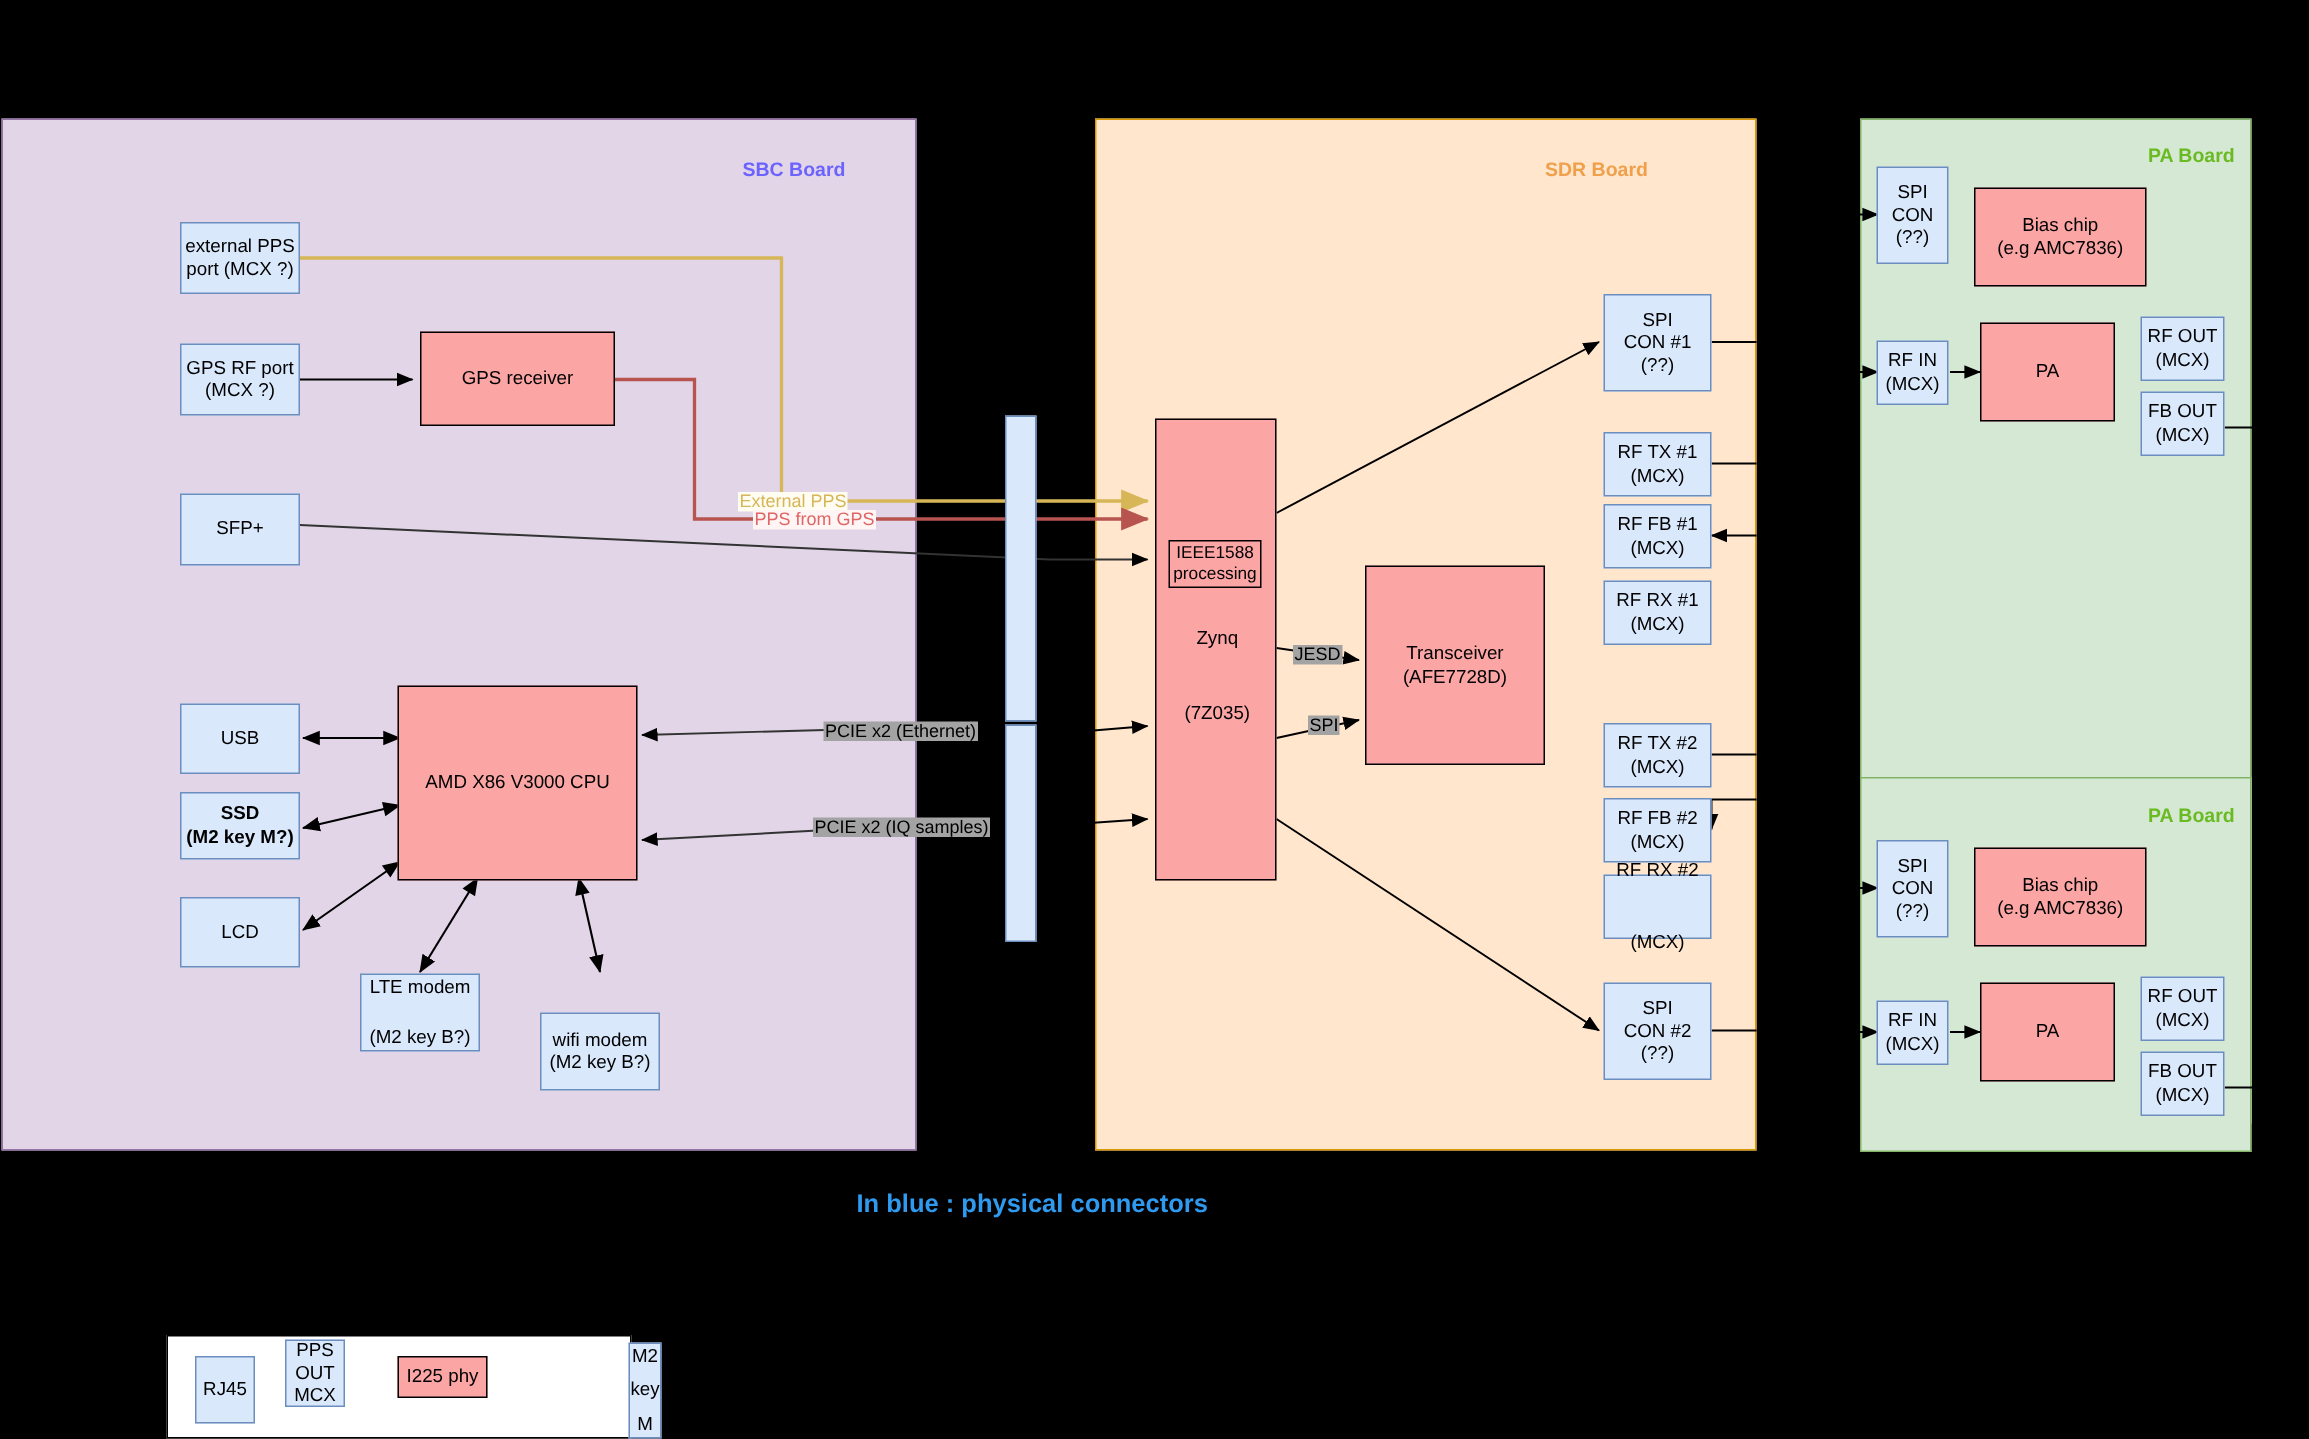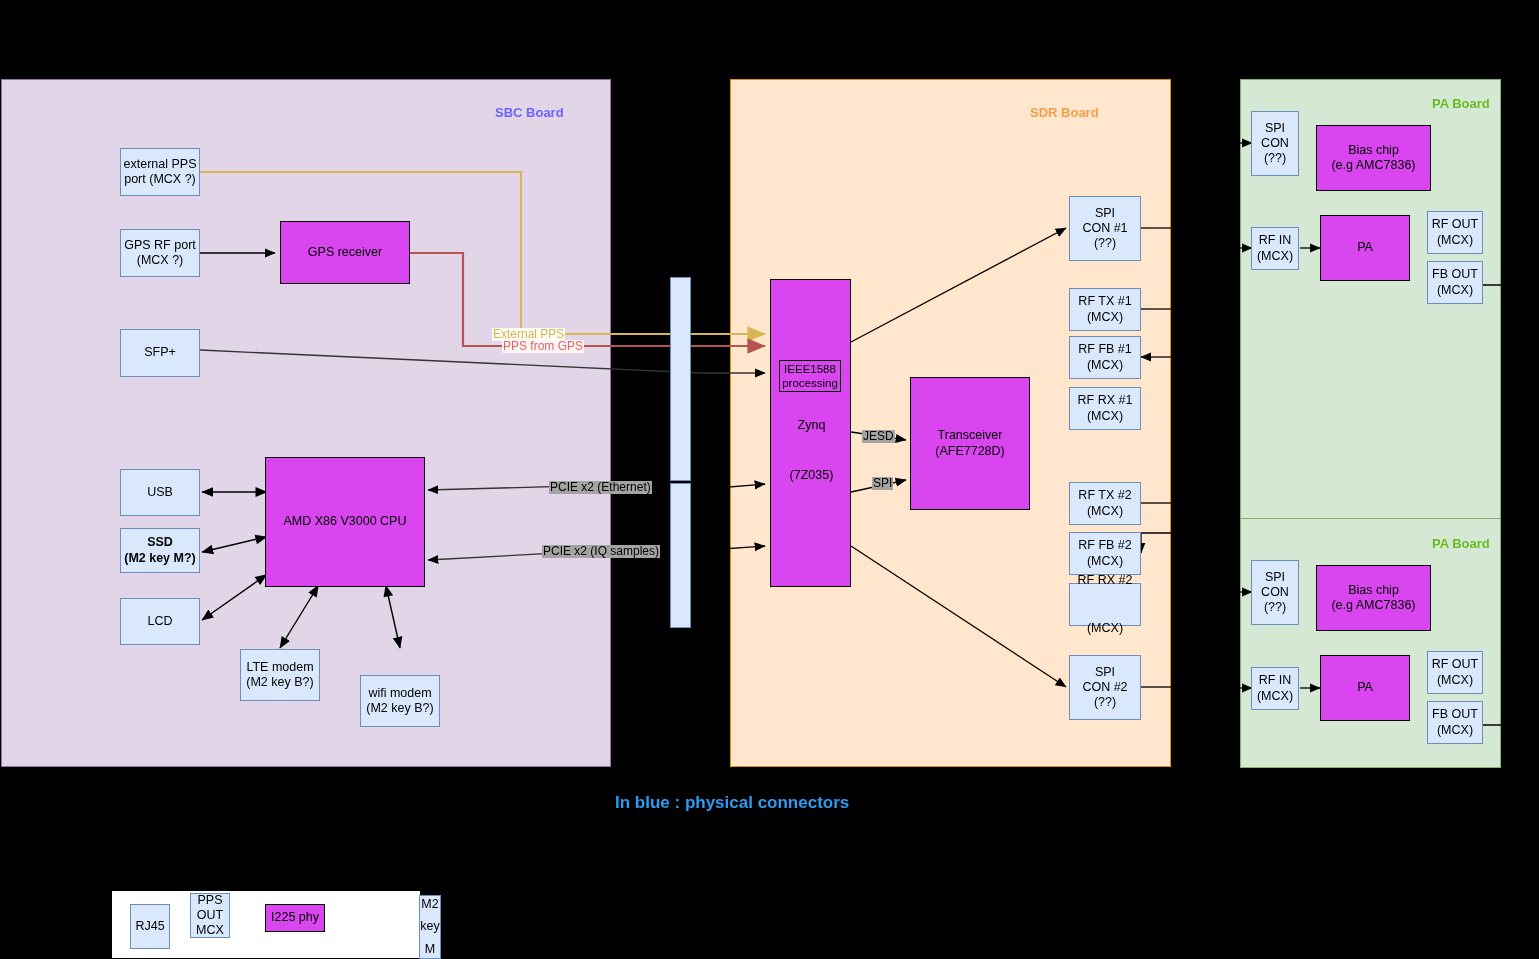--- a/index.html
+++ b/index.html
@@ -5,24 +5,24 @@
   html,body{margin:0;padding:0;background:#000;}
   body{width:1539px;height:959px;position:relative;overflow:hidden;
        font-family:"Liberation Sans","DejaVu Sans",sans-serif;}
   #stage{position:absolute;left:0;top:0;width:1539px;height:959px;}
   .board{position:absolute;box-sizing:border-box;}
   .board-label{position:absolute;font-weight:bold;font-size:13px;white-space:nowrap;}
   .node{position:absolute;box-sizing:border-box;display:flex;align-items:center;
         justify-content:center;text-align:center;font-size:12.5px;line-height:1.22;
         color:#000;padding:1px 2px;}
   .conn{background:#dae8fc;border:1px solid #6c8ebf;}
-  .chip{background:#d946ef;border:1px solid #000000;}
+  .chip{background:#fca5a5;border:1px solid #000000;}
   .edge-label{position:absolute;font-size:12px;background:#a3a3a3;
               padding:0 1px;white-space:nowrap;line-height:1.1;}
-  .caption{position:absolute;font-weight:bold;font-size:17px;color:#2e9bf0;white-space:nowrap;margin-left:44px;}
+  .caption{position:absolute;font-weight:bold;font-size:17px;color:#2e9bf0;white-space:nowrap;}
   svg.wires{position:absolute;left:0;top:0;width:1539px;height:959px;overflow:visible;}
   .lbl-pps-ext{color:#d6b656;background:#fffdf2;}
   .lbl-pps-gps{color:#e06666;background:#fff5f5;}
 </style>
 </head>
 <body>
 
 <div id="stage">
 
   <div class="board" style="left:1px;top:79px;width:610px;height:688px;background:#e1d5e7;border:1px solid #9673a6;"></div>
@@ -121,21 +121,21 @@
 
   <div class="node conn" style="left:120px;top:528px;width:80px;height:45px;flex-direction:column;font-weight:bold;">
     <span>SSD</span>
     <span>(M2 key M?)</span>
   </div>
 
   <div class="node conn" style="left:120px;top:598px;width:80px;height:47px;">
     <span>LCD</span>
   </div>
 
-  <div class="node conn" style="left:240px;top:649px;width:80px;height:52px;flex-direction:column;">
+  <div class="node conn" style="left:240px;top:649px;width:80px;height:52px;flex-direction:column;justify-content:space-between;">
     <span>LTE modem</span>
     <span>(M2 key B?)</span>
   </div>
 
   <div class="node conn" style="left:360px;top:675px;width:80px;height:52px;flex-direction:column;">
     <span>wifi modem</span>
     <span>(M2 key B?)</span>
   </div>
 
   <div class="node chip" style="left:265px;top:457px;width:160px;height:130px;">

